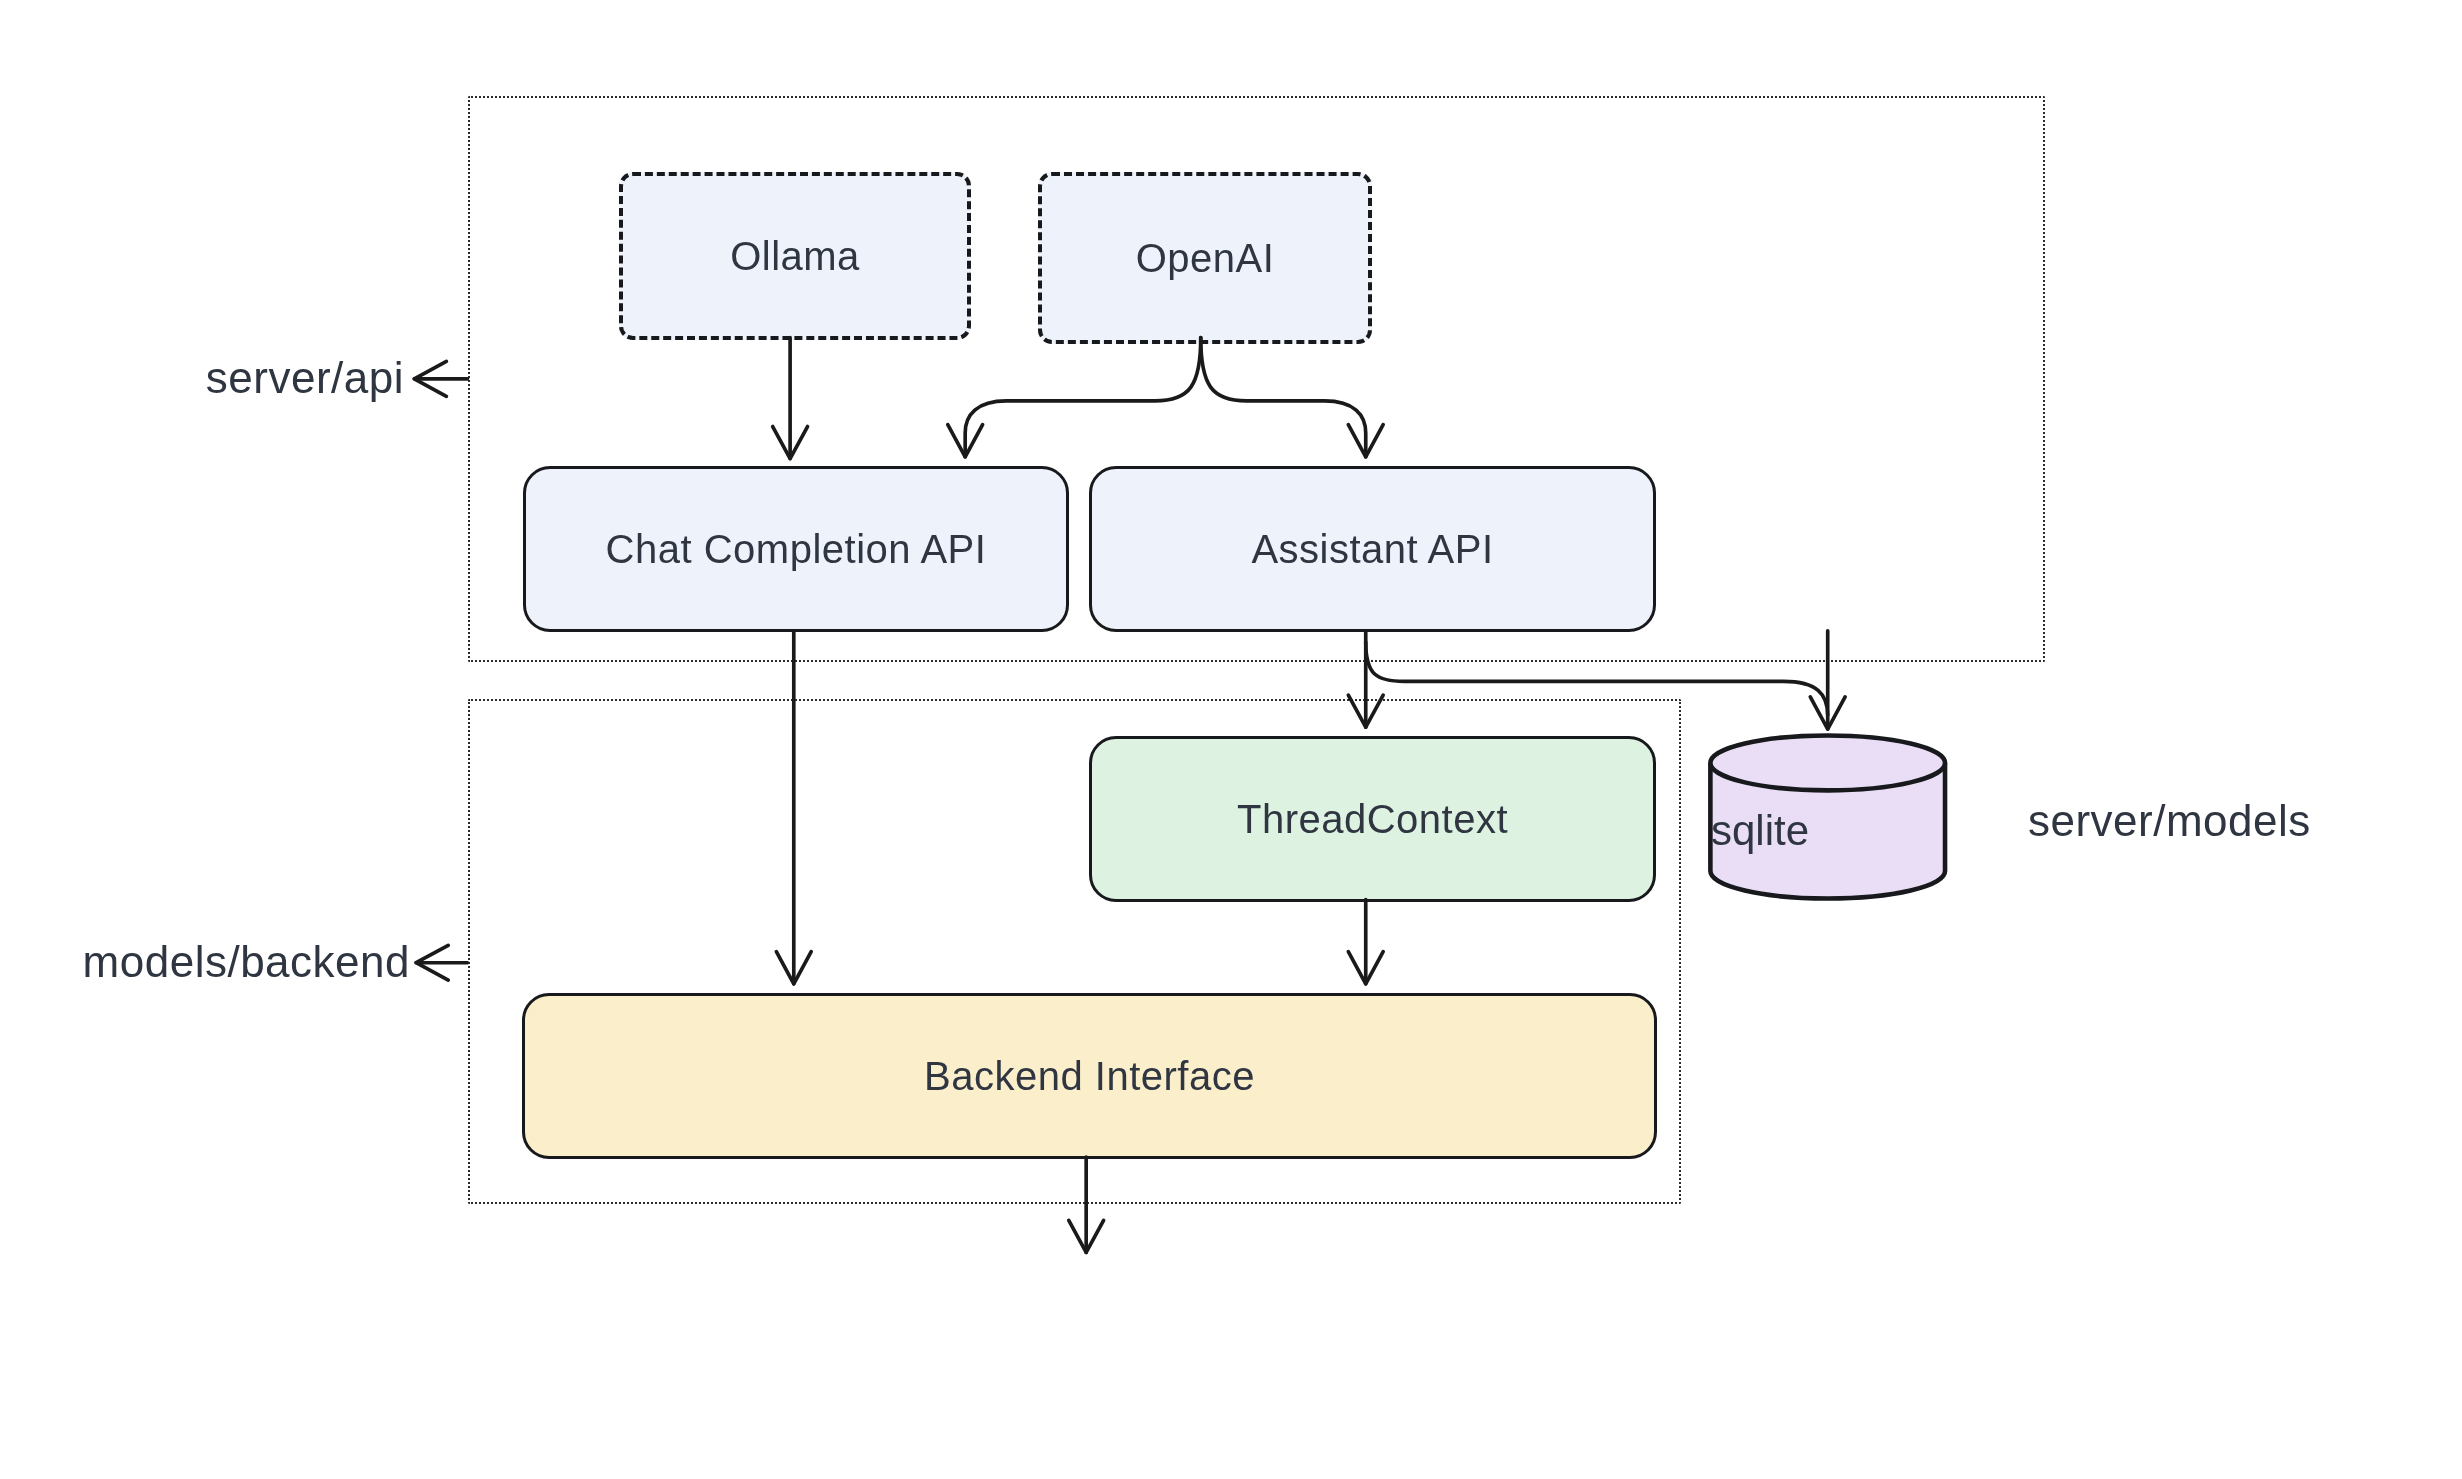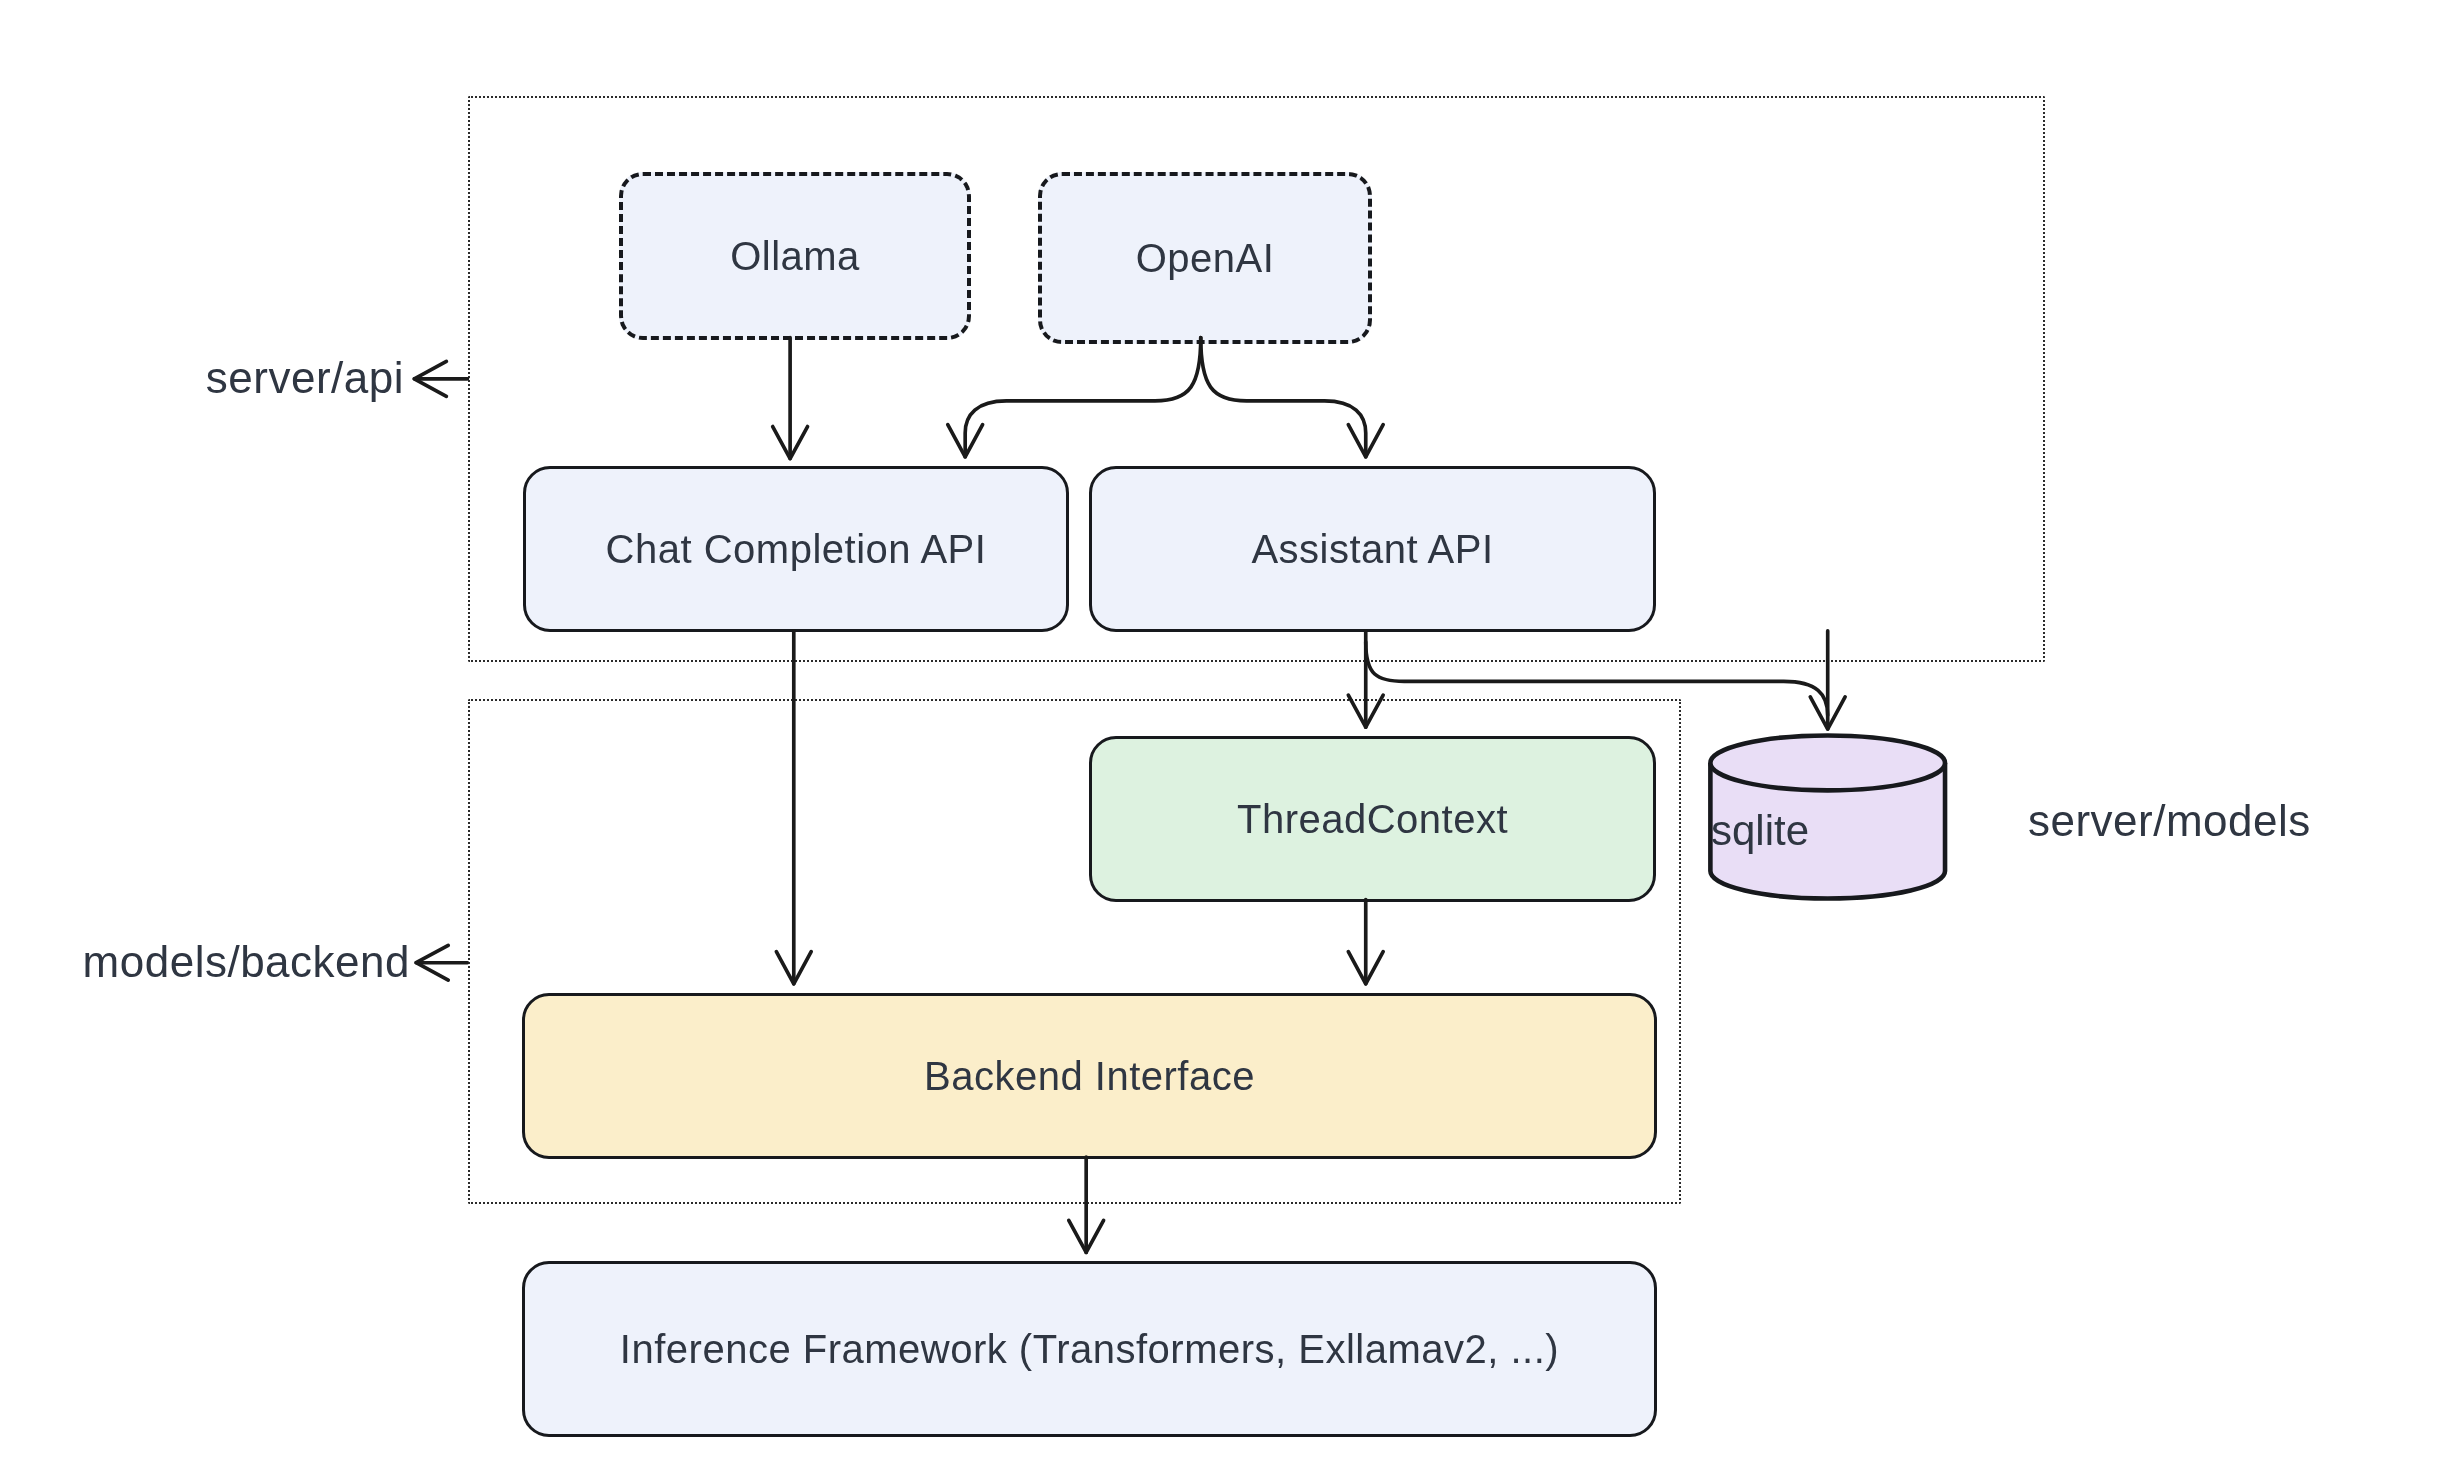--- a/index.html
+++ b/index.html
@@ -38,21 +38,21 @@
     border-radius: 27px;
     display: flex; flex-direction: column;
     align-items: center; justify-content: center;
     font-size: 40px;
     line-height: 1.45;
     color: var(--text);
     z-index: 2;
     text-align: center;
     letter-spacing: 0.5px;
   }
-  .node.dashed { border: 4.6px dashed var(--border); border-radius: 24px; text-align: right; }
+  .node.dashed { border: 4.6px dashed var(--border); border-radius: 14px; text-align: right; }
   .node.blue   { background: var(--node-blue); }
   .node.green  { background: var(--node-green); }
   .node.yellow { background: var(--node-yellow); }
 
   .region-label {
     position: absolute;
     font-size: 44px;
     color: var(--text);
     z-index: 10;
     white-space: nowrap;
@@ -110,23 +110,20 @@
 
 
   <div class="node green" style="left:1089px; top:736px; width:561px; height:160px;">
     <span>ThreadContext</span>
   </div>
 
   <div class="node yellow" style="left:522px; top:993px; width:1129px; height:160px;">
     <span>Backend Interface</span>
   </div>
 
-  <div class="node blue" style="left:522px; top:1261px; width:1129px; height:170px;">
-    <span>Inference Framework (Transformers, Exllamav2, ...)</span>
-  </div>
 
   <div class="region-label" style="left:138px; top:353px; width:266px; text-align:right;">server/api</div>
 
   <div class="region-label" style="left:78px; top:937px; width:332px; text-align:right;">models/backend</div>
 
   <div class="region-label" style="left:2028px; top:796px;">server/models</div>
 
   <div class="cyl-label" style="left:1711px; top:807px; width:235px;">sqlite</div>
 
   <svg class="overlay" width="2462" height="1480" viewBox="0 0 2686 1614">

